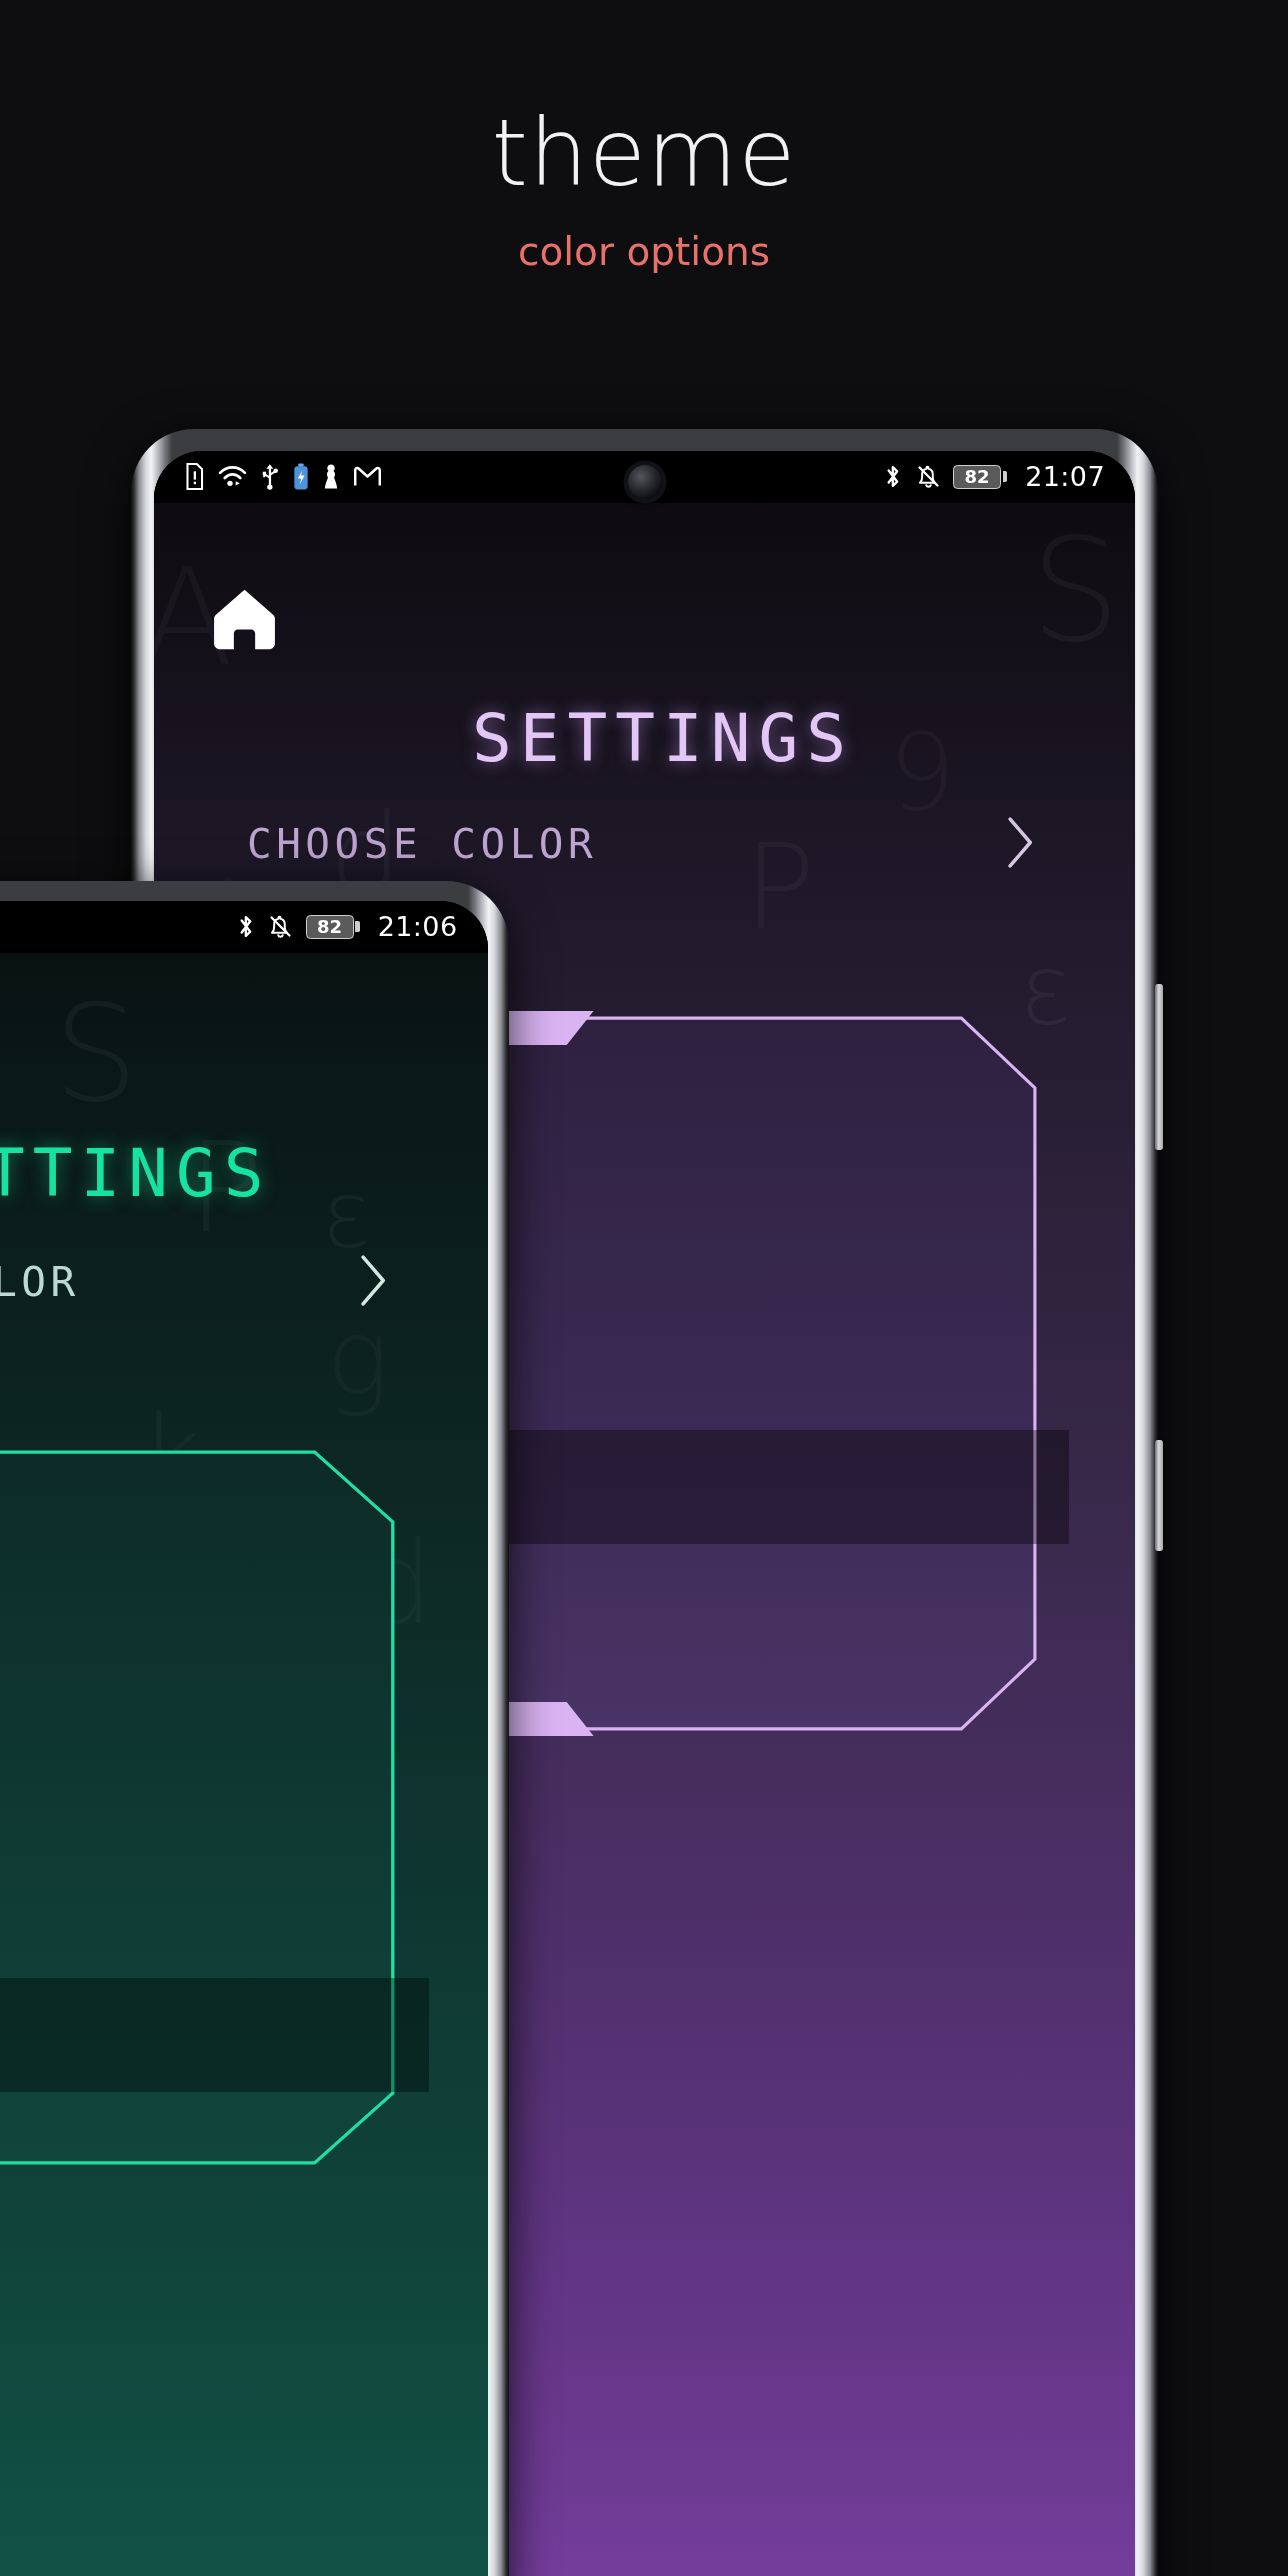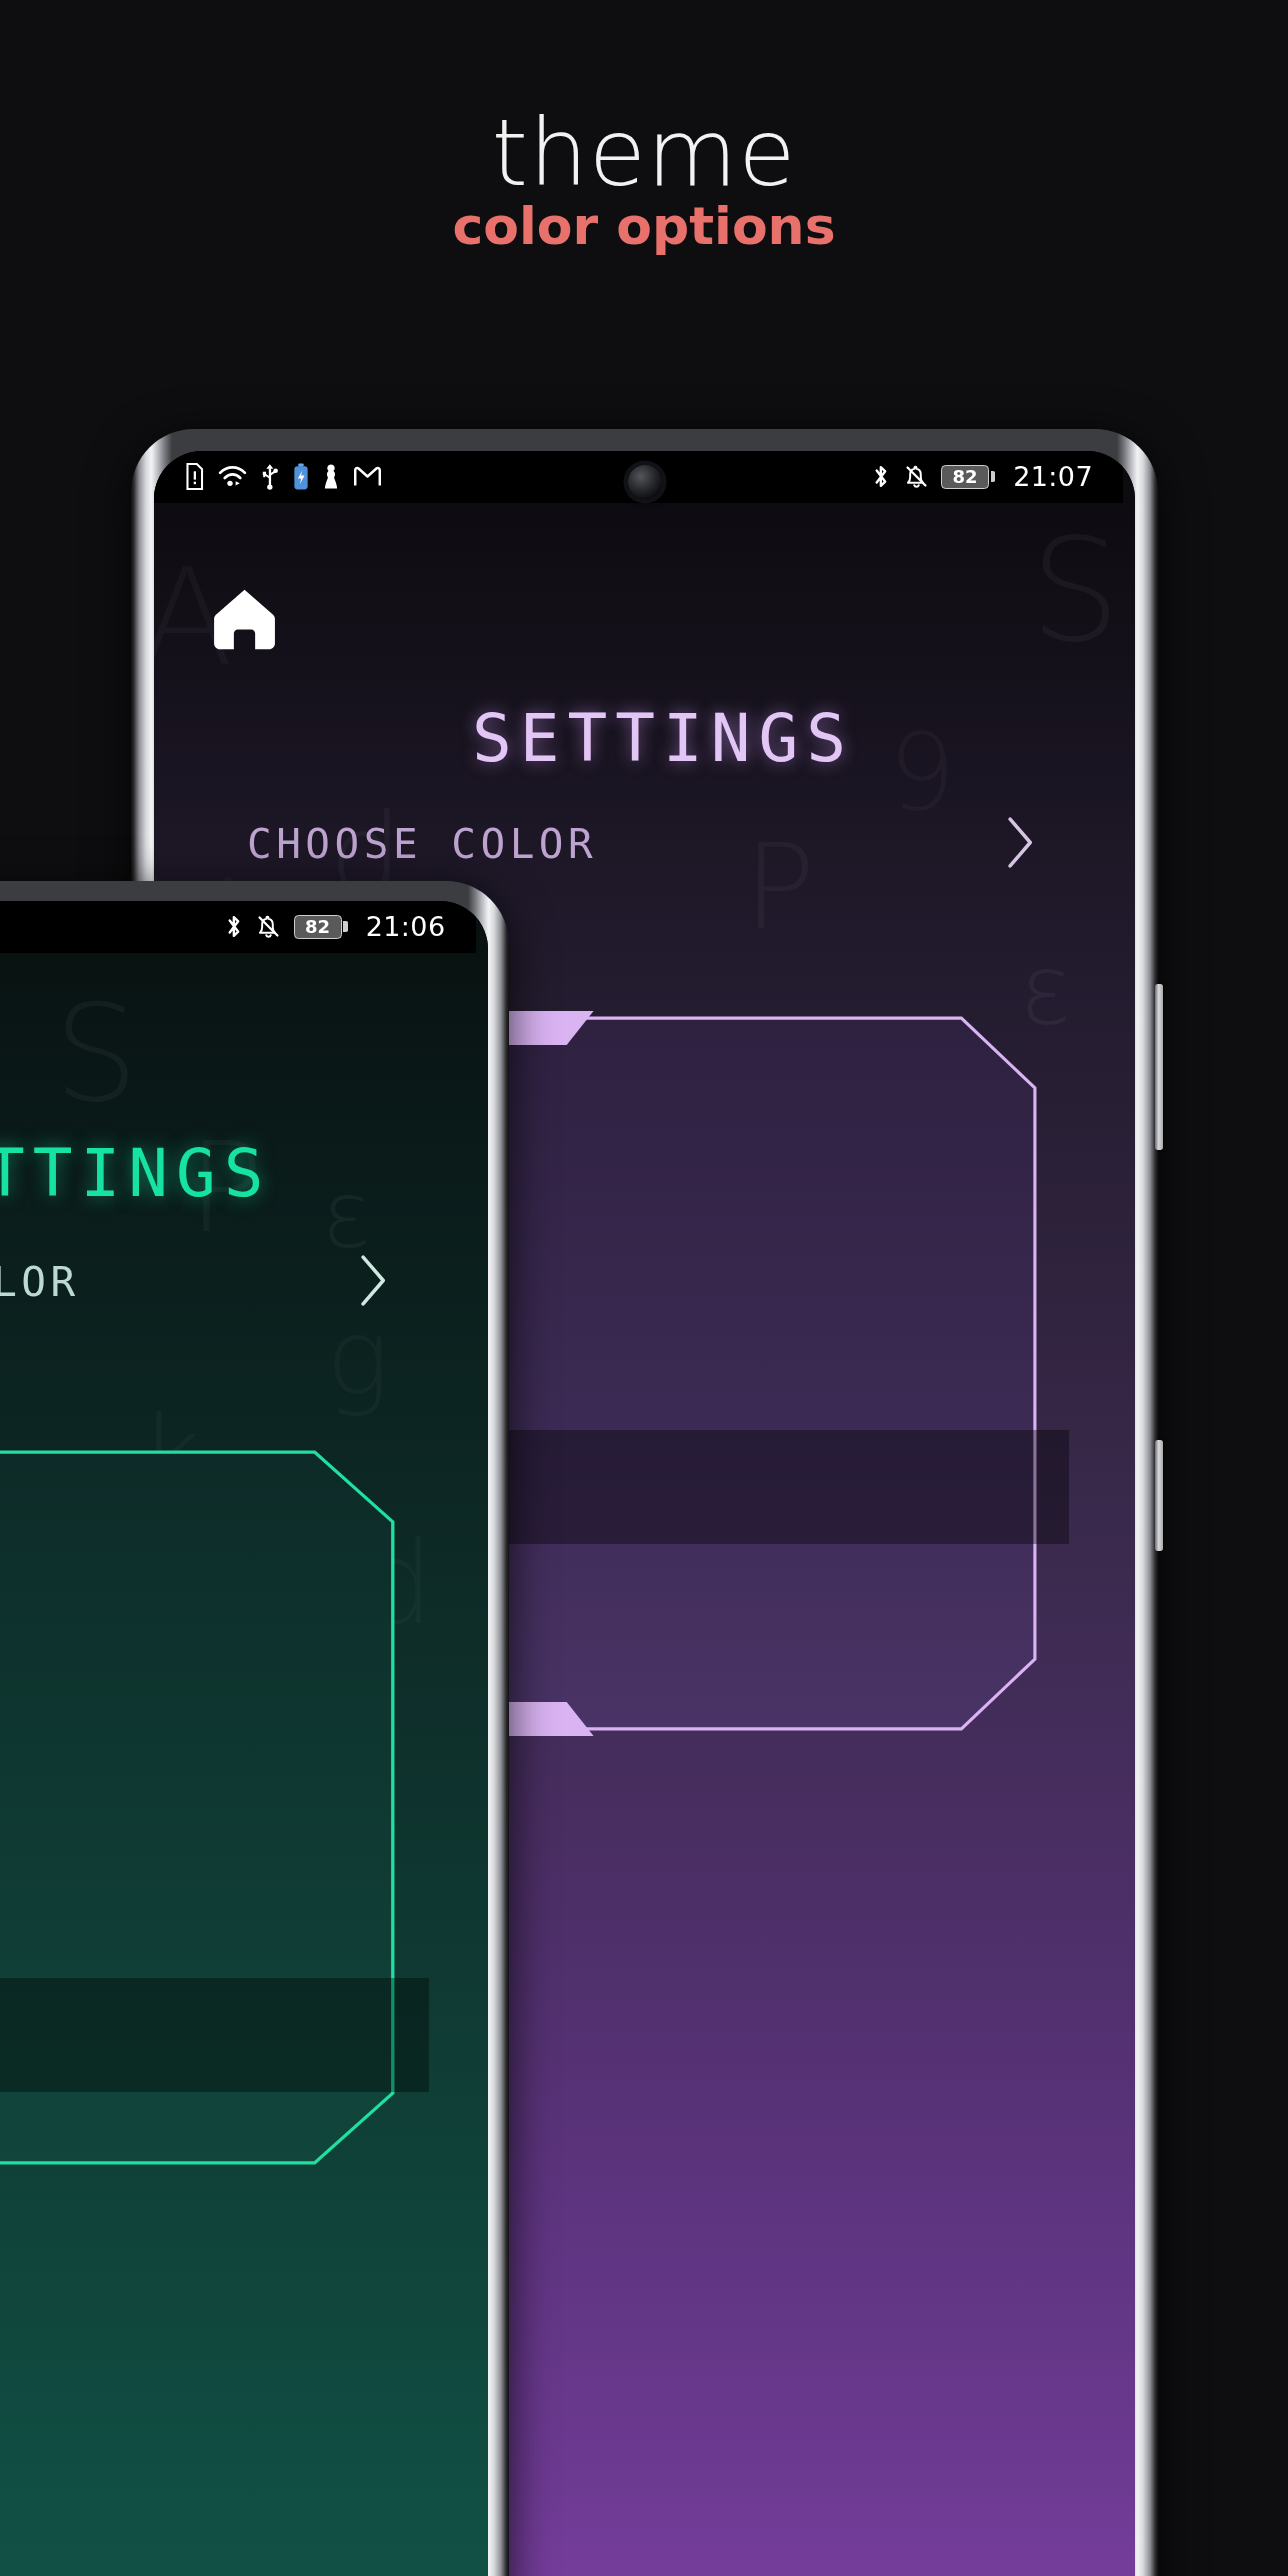--- a/index.html
+++ b/index.html
@@ -14,21 +14,22 @@
   #promo-header{
     position:absolute; top:0; left:0; width:1288px; height:394px;
     display:flex; flex-direction:column; align-items:center; justify-content:flex-start;
     padding-top:107px; z-index:5;
   }
   #promo-title{
     font-size:93px; font-weight:300; letter-spacing:0.9px;
     color:#f2f2f2; line-height:1; font-family:"DejaVu Sans", sans-serif;
   }
   #promo-subtitle{
-    font-size:52px; font-weight:700; letter-spacing:0px;
+    margin-top:32px;
+    font-size:39px; font-weight:400; letter-spacing:0px;
     color:#e8726b; line-height:1; font-family:"DejaVu Sans", sans-serif;
   }
 
   
   .phone{ position:absolute; }
   .phone-frame{
     position:absolute; inset:0; border-radius:63px;
     background:
       linear-gradient(90deg,
         #101012 0px, #2b2b2e 2.7px, #8e8f94 8px, #d9dade 15px, #f2f3f5 20.6px,
@@ -44,21 +45,21 @@
     background:#000;
   }
   .side-btn{
     position:absolute; width:8px; border-radius:2.7px;
     background:linear-gradient(90deg,#6e6f74,#d7d8dc 45%,#a9aaae 100%);
     box-shadow:0.9px 0 2.7px rgba(0,0,0,.6);
   }
 
   
   .statusbar{
-    position:absolute; left:0; right:12px; top:0; height:52px;
+    position:absolute; left:0; right:0; top:0; height:52px;
     display:flex; align-items:center; justify-content:space-between;
     padding:0 30px; color:#fff; background:#000; z-index:6;
   }
   .sb-left,.sb-right{ display:flex; align-items:center; gap:12.5px; }
   .sb-icon{ display:flex; align-items:center; }
   .sb-time{ font-size:27px; font-weight:400; letter-spacing:0.4px; color:#ffffff;
             font-family:"DejaVu Sans", sans-serif; margin-left:5.4px;}
   .batt{
     display:inline-flex; align-items:center;
   }

